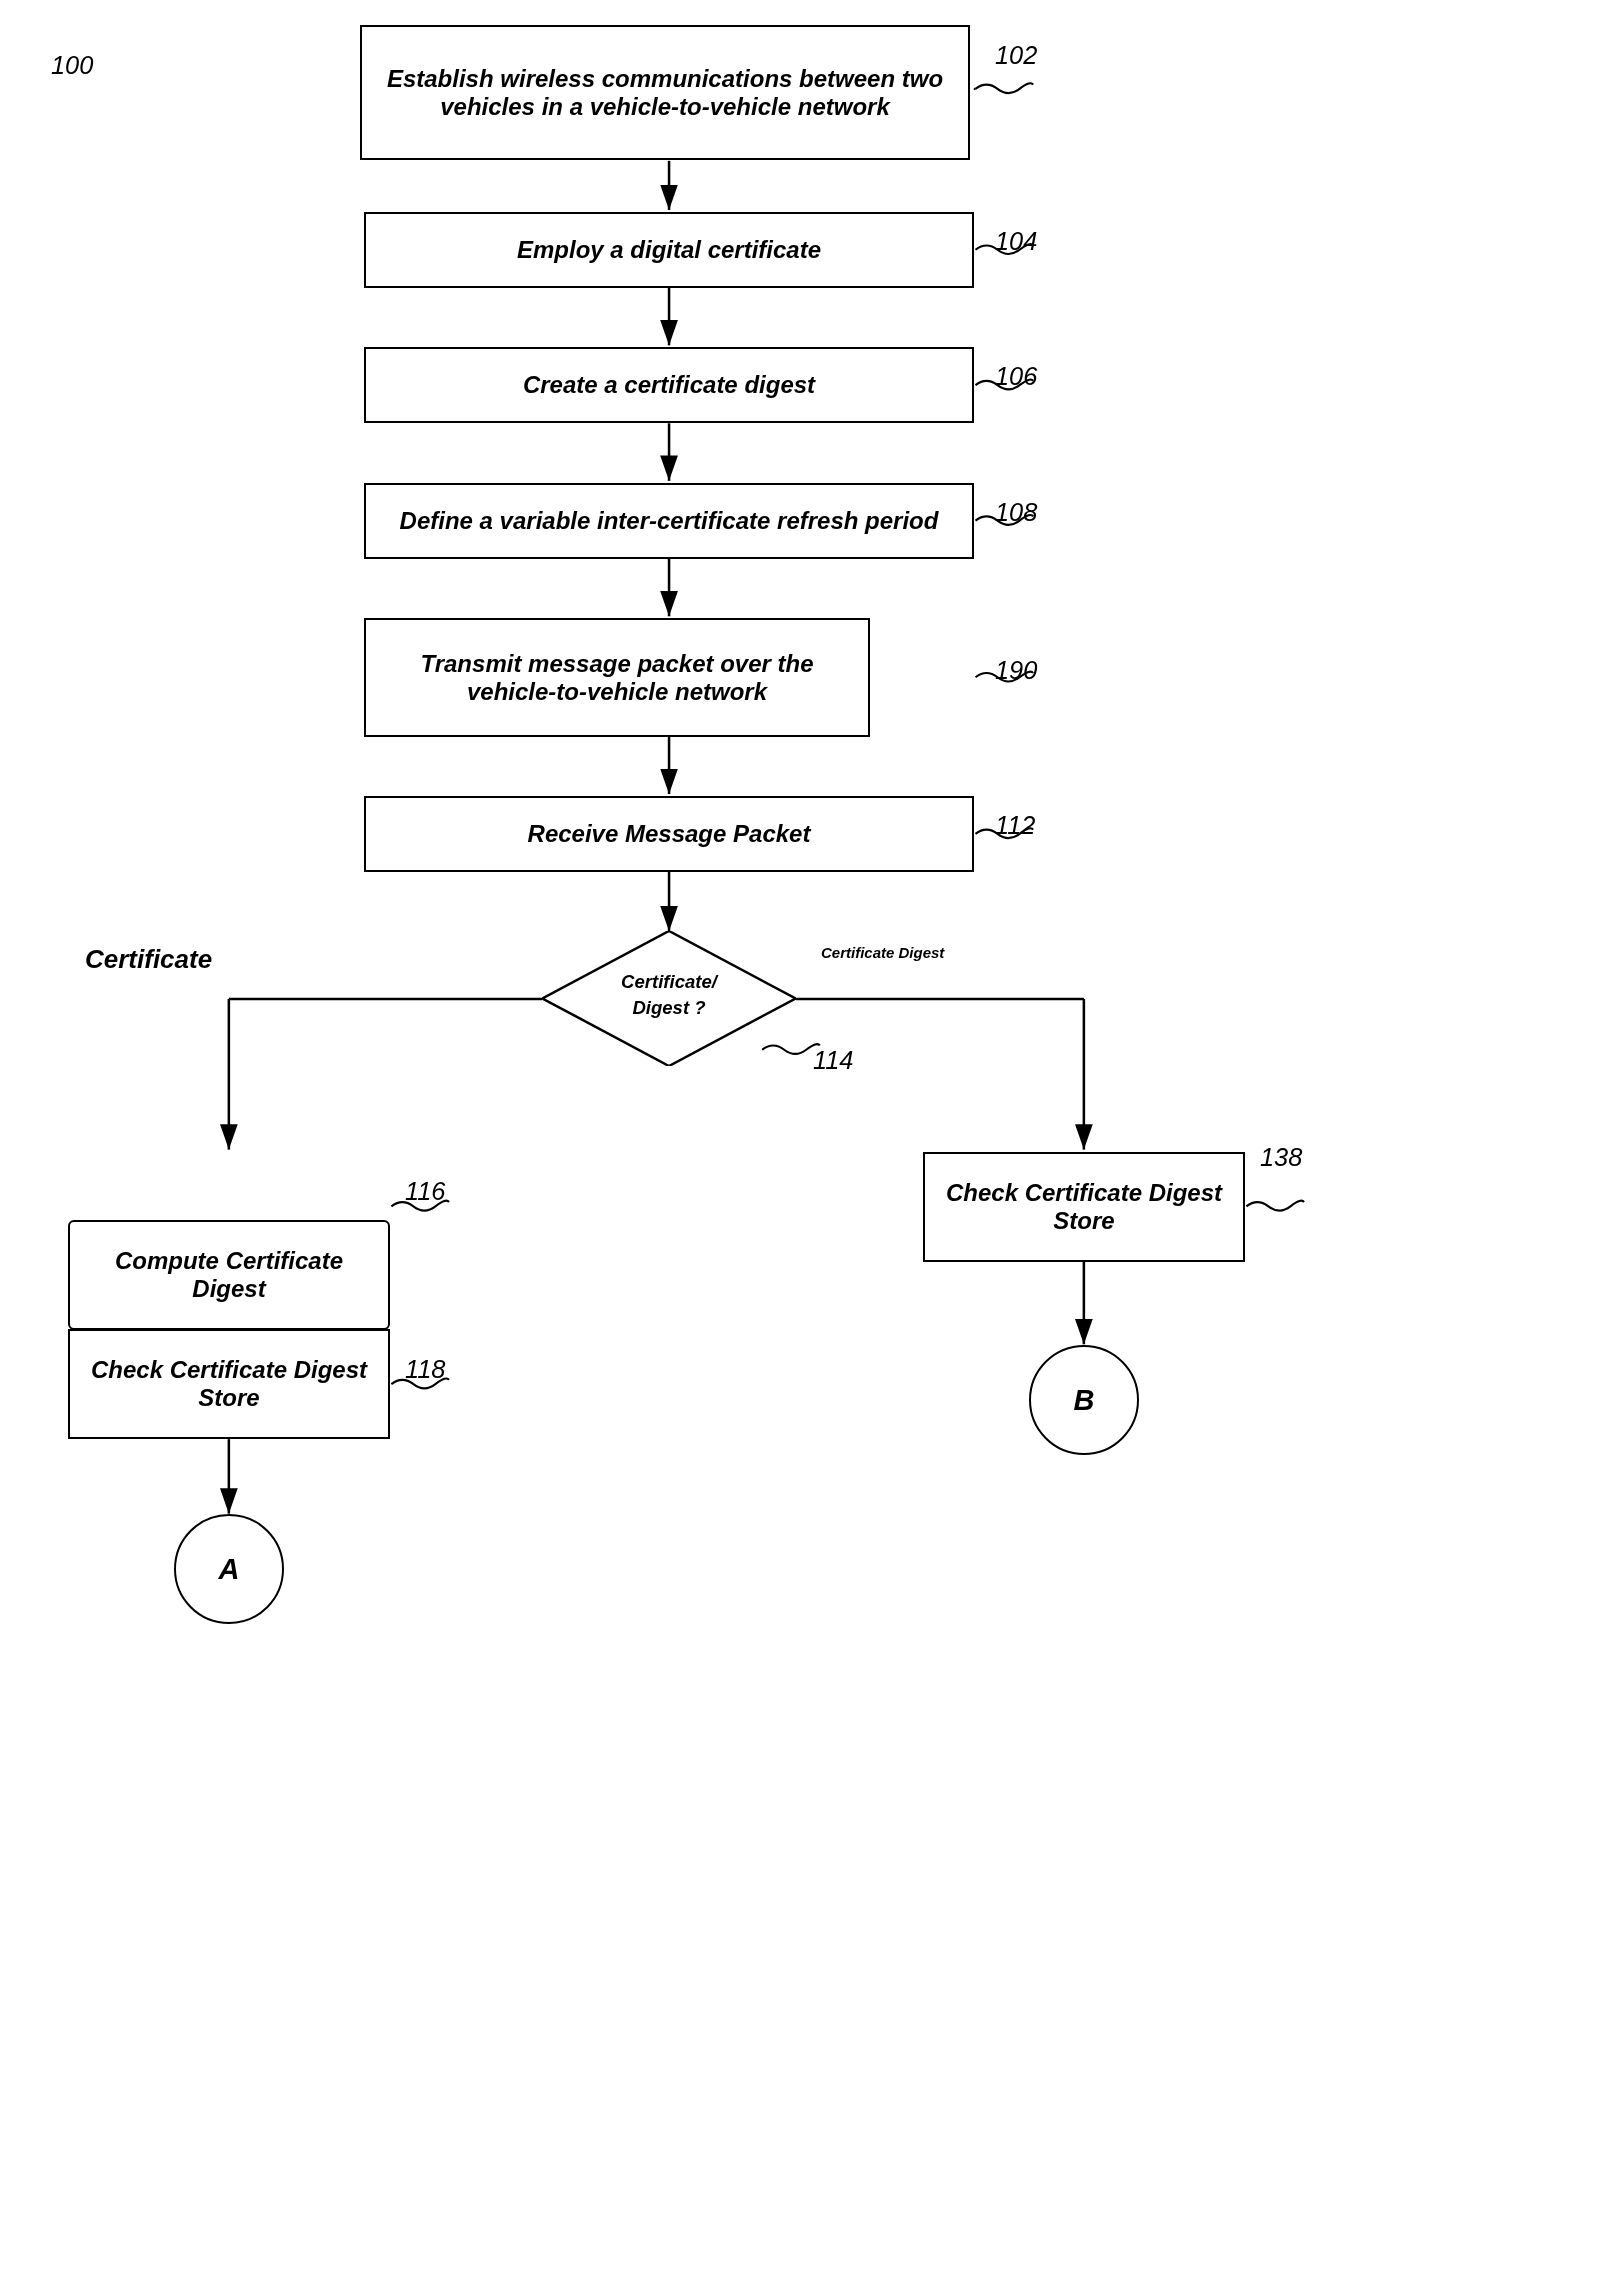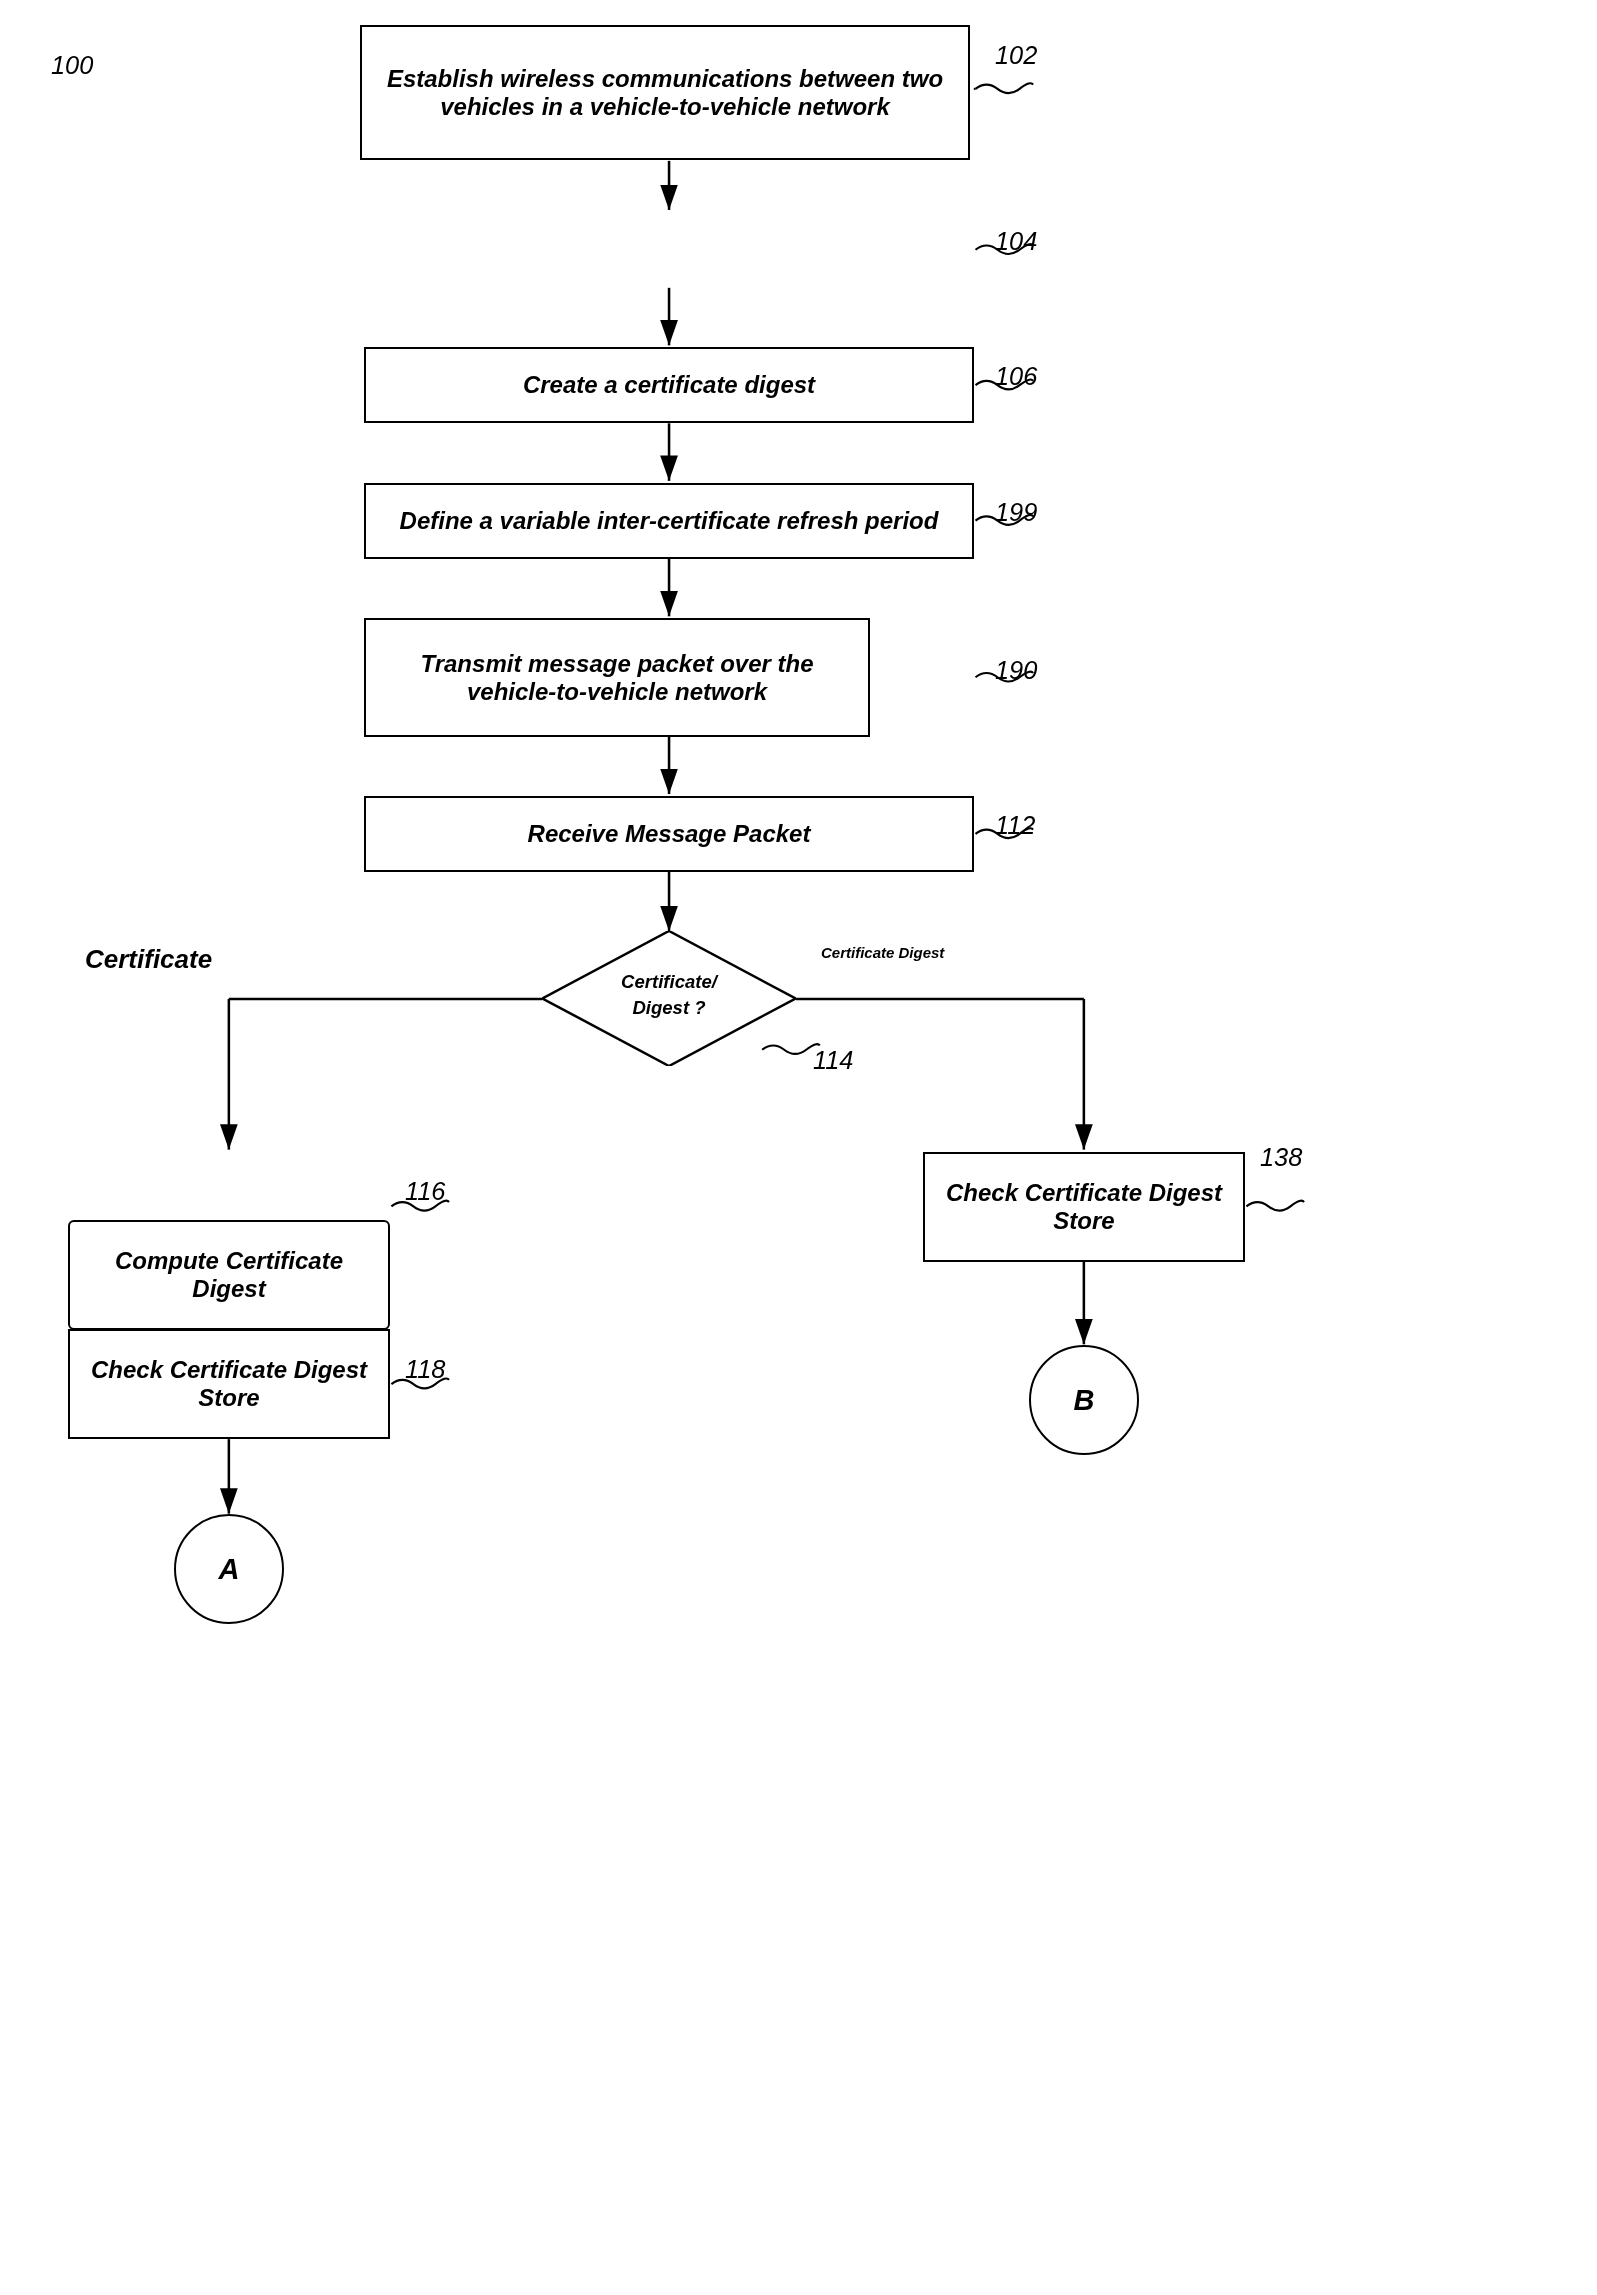--- a/index.html
+++ b/index.html
@@ -130,31 +130,34 @@
 
     <path d="M1472,1425 Q1485,1415 1498,1425 Q1511,1435 1524,1425 Q1537,1415 1540,1420" stroke="#000" stroke-width="2.5" fill="none"></path>
 
   </svg>
 
   <div class="flow-box" style="left:360px; top:25.4px; width:610px; height:135px;">
     <span class="box-text">Establish wireless communications between two vehicles in a vehicle-to-vehicle network</span>
   </div>
   <div class="ref-num" style="left:995px; top:41px;">102</div>
 
+  <div class="flow-box" style="left:364px; top:212px; width:610px; height:76px;">
+    <span class="box-text">Employ a digital certificate</span>
+  </div>
   <div class="ref-num" style="left:995px; top:227px;">104</div>
 
   <div class="flow-box" style="left:364px; top:347px; width:610px; height:76px;">
     <span class="box-text">Create a certificate digest</span>
   </div>
   <div class="ref-num" style="left:995px; top:362px;">106</div>
 
   <div class="flow-box" style="left:364px; top:483px; width:610px; height:76px;">
     <span class="box-text">Define a variable inter-certificate refresh period</span>
   </div>
-  <div class="ref-num" style="left:995px; top:498px;">199</div>
+  <div class="ref-num" style="left:995px; top:498px;">108</div>
 
   <div class="flow-box" style="left:364px; top:618px; width:506px; height:119px;">
     <span class="box-text">Transmit message packet over the vehicle-to-vehicle network</span>
   </div>
   <div class="ref-num" style="left:995px; top:656px;">190</div>
 
   <div class="flow-box" style="left:364px; top:796px; width:610px; height:76px;">
     <span class="box-text">Receive Message Packet</span>
   </div>
   <div class="ref-num" style="left:995px; top:811px;">112</div>

